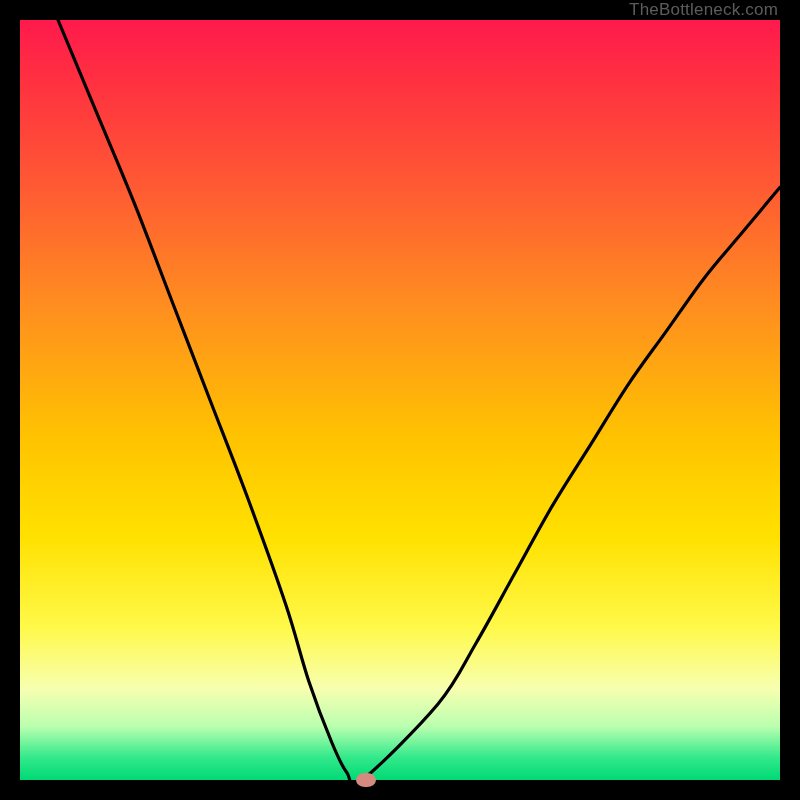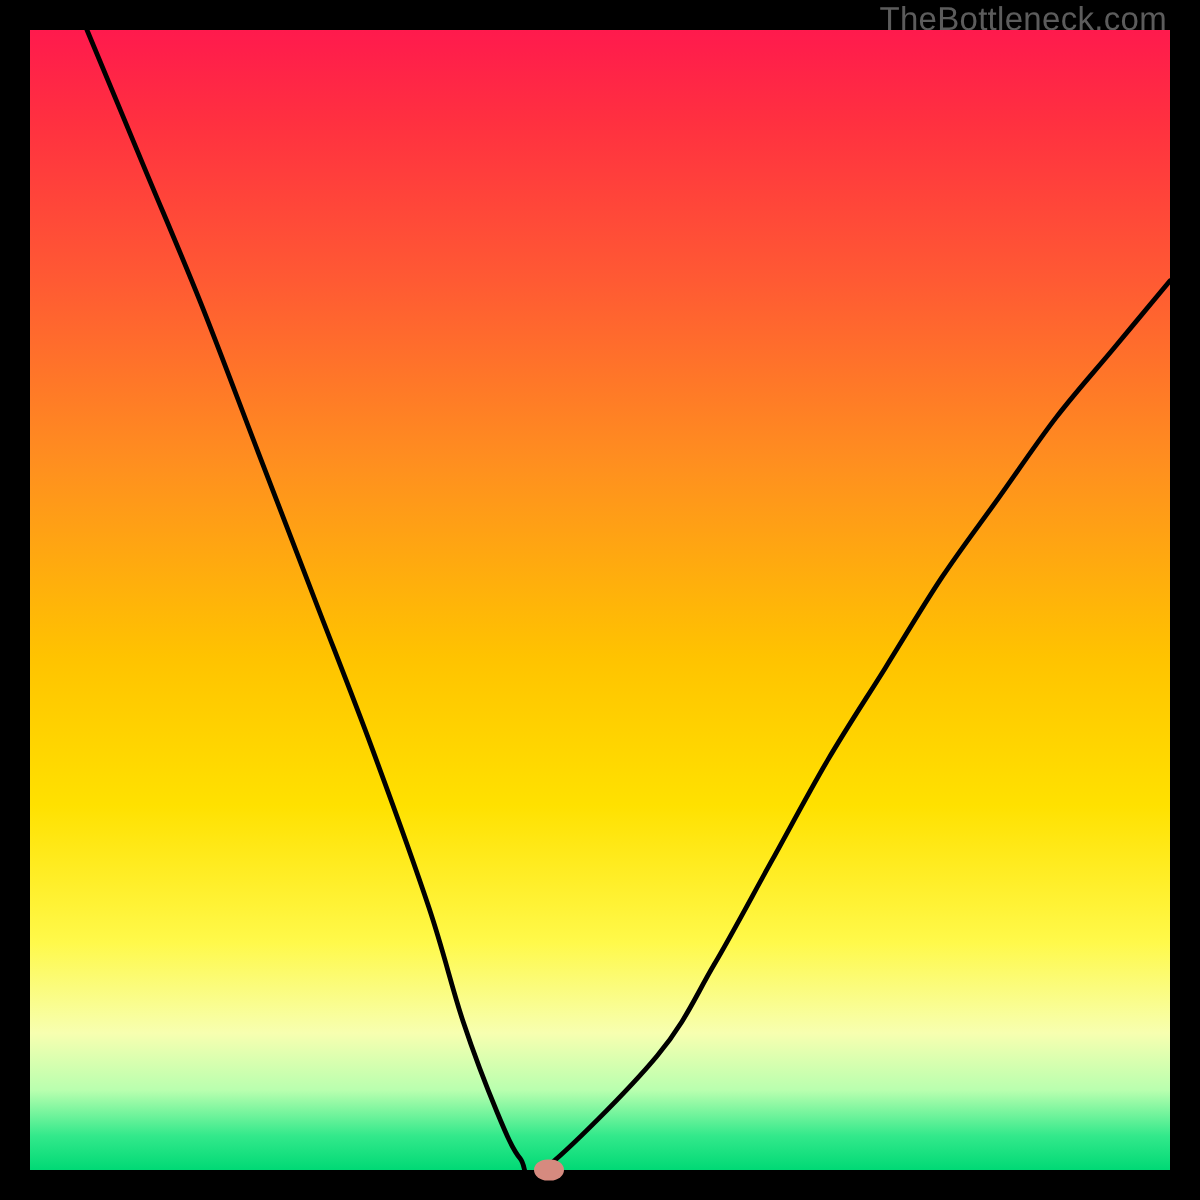--- a/index.html
+++ b/index.html
@@ -38,21 +38,21 @@
       #b9ffaf 93%,
       #33e98b 97%,
       #00d975 100%
     );
   }
   .watermark {
     position: absolute;
     top: 0px;
     right: 22px;
     color: #5c5c5c;
-    font-size: 22px;
+    font-size: 17px;
     font-weight: 400;
     letter-spacing: 0.2px;
     white-space: nowrap;
   }
   svg.curve {
     position: absolute;
     left: 0;
     top: 0;
   }
   .marker {

